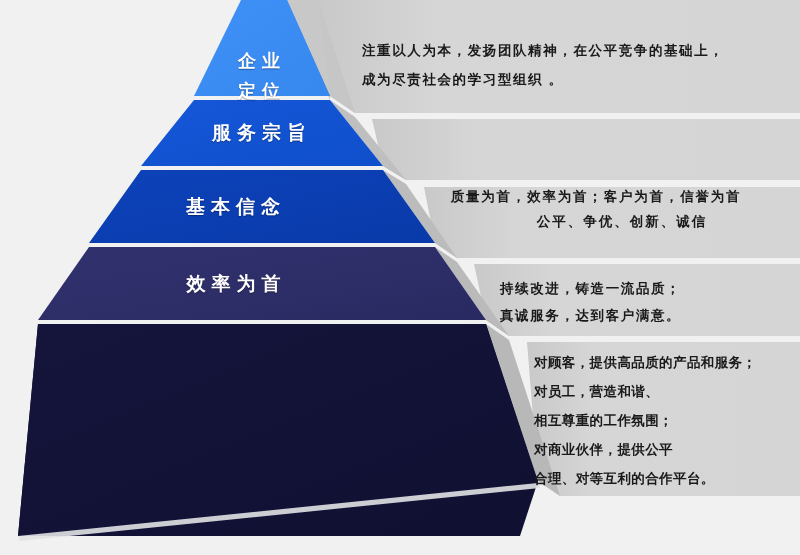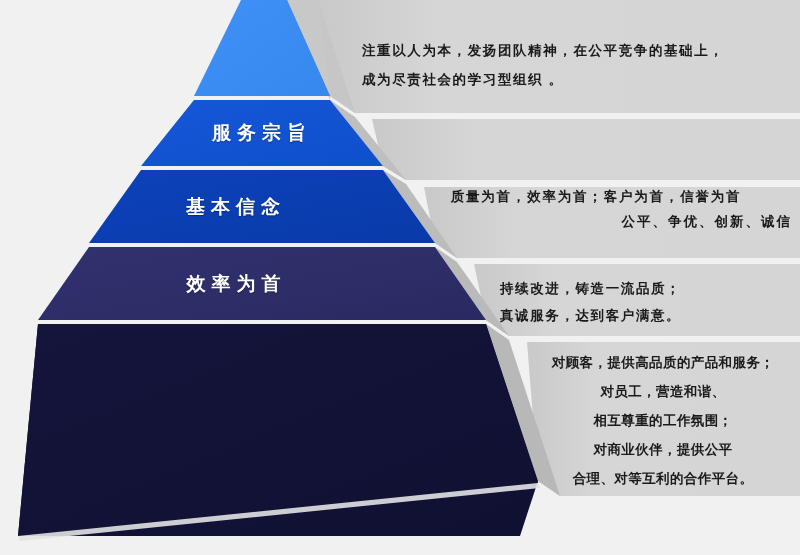--- a/index.html
+++ b/index.html
@@ -111,37 +111,39 @@
 
       <polygon points="89,247 435,247 486,320 38,320" fill="url(#gL4)"></polygon>
 
       <polygon points="38,324 486,324 538,481 520,536 18,536" fill="url(#gL5)"></polygon>
       <polygon points="38,324 486,324 538,483 18,536" fill="url(#gL5)"></polygon>
     </g>
 
     <polygon points="18,536 538,483 540,488 20,541" fill="#e2e2e6" opacity="0.9"></polygon>
   </svg>
 
+  <div class="lvl-label" style="left:194px;top:46px;width:136px;font-size:18px;line-height:30px;">企业
+定位</div>
 
   <div class="lvl-label" style="left:141px;top:120px;width:242px;font-size:19px;line-height:26px;">服务宗旨</div>
 
   <div class="lvl-label" style="left:89px;top:194px;width:294px;font-size:19px;line-height:26px;">基本信念</div>
 
   <div class="lvl-label" style="left:38px;top:271px;width:397px;font-size:19px;line-height:26px;">效率为首</div>
 
 
   <div class="panel-text" style="left:362px;top:36px;width:430px;font-size:13.5px;line-height:29px;letter-spacing:1.6px;text-align:left;">注重以人为本，发扬团队精神，在公平竞争的基础上，
 成为尽责社会的学习型组织 。</div>
 
   <div class="panel-text" style="left:400px;top:136px;width:392px;font-size:13.5px;line-height:26px;letter-spacing:1.8px;text-align:center;margin-top:48px;">质量为首，效率为首；客户为首，信誉为首</div>
 
-  <div class="panel-text" style="left:452px;top:209px;width:340px;font-size:13.5px;line-height:26px;letter-spacing:2px;text-align:right;">公平、争优、创新、诚信</div>
+  <div class="panel-text" style="left:452px;top:209px;width:340px;font-size:13.5px;line-height:26px;letter-spacing:2px;text-align:center;">公平、争优、创新、诚信</div>
 
   <div class="panel-text" style="left:500px;top:275px;width:292px;font-size:13.5px;line-height:27px;letter-spacing:1.6px;">持续改进，铸造一流品质；
 真诚服务，达到客户满意。</div>
 
-  <div class="panel-text" style="left:534px;top:348px;width:258px;font-size:13.5px;line-height:29px;letter-spacing:0.4px;text-align:center;">对顾客，提供高品质的产品和服务；
+  <div class="panel-text" style="left:534px;top:348px;width:258px;font-size:13.5px;line-height:29px;letter-spacing:0.4px;text-align:left;">对顾客，提供高品质的产品和服务；
 对员工，营造和谐、
 相互尊重的工作氛围；
 对商业伙伴，提供公平
 合理、对等互利的合作平台。</div>
 
 </div>
 
 </body></html>

